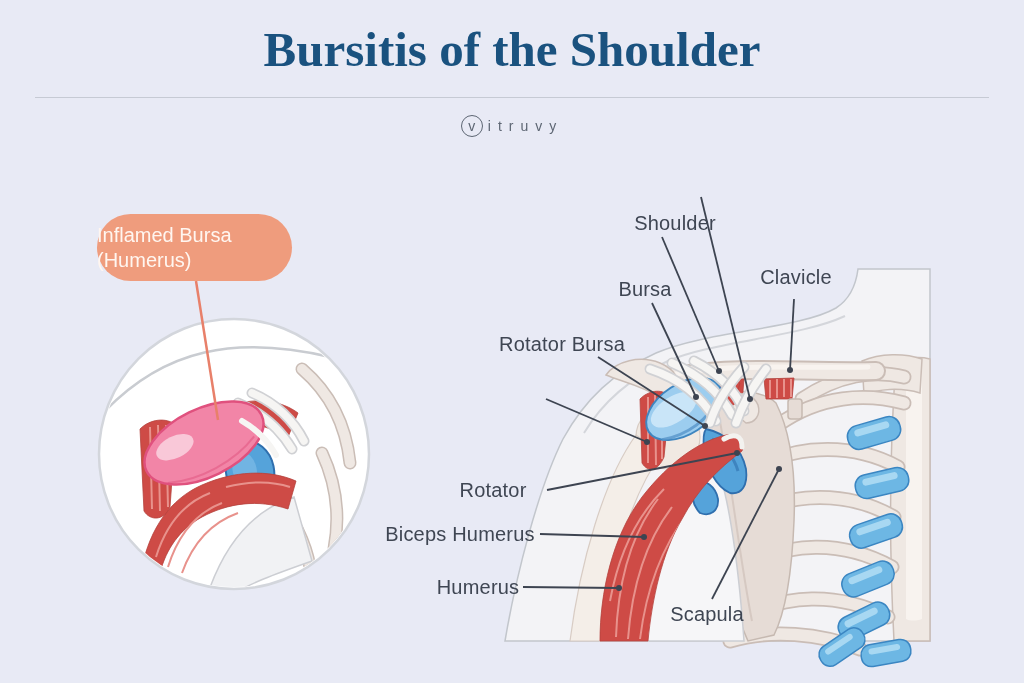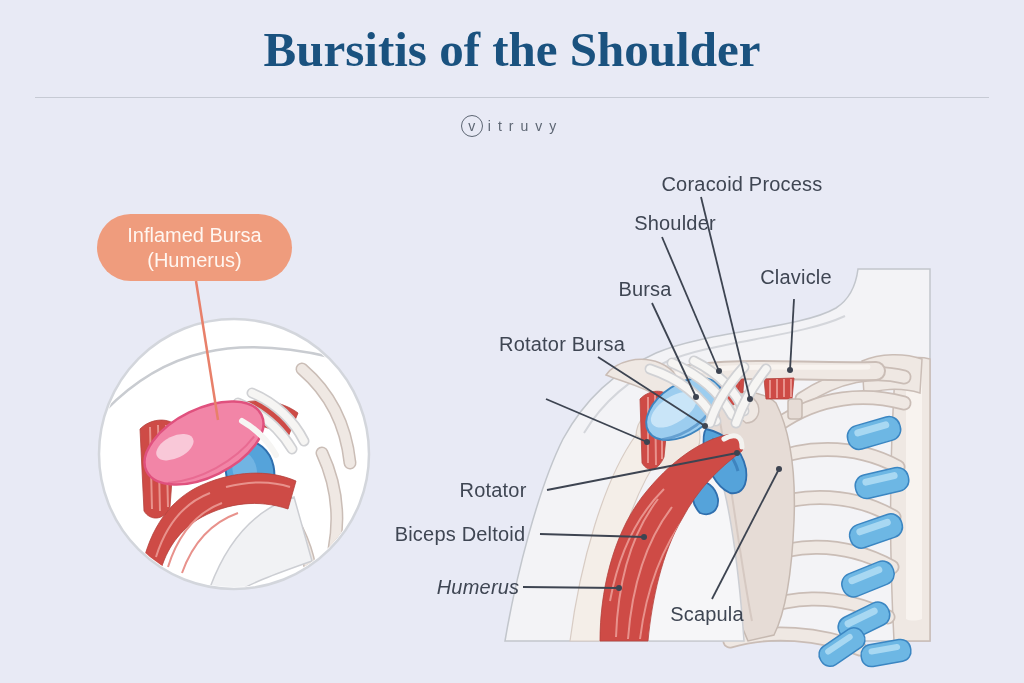--- a/index.html
+++ b/index.html
@@ -23,33 +23,33 @@
            background:var(--divider-gray);}
   .brand{position:absolute; top:114px; left:0; width:100%; display:flex;
          justify-content:center; align-items:center; gap:5px; color:var(--logo-gray);}
   .brand-circle{display:inline-flex; width:22px; height:22px; border:1.5px solid var(--logo-gray);
          border-radius:50%; align-items:center; justify-content:center;
          font-size:14px; line-height:1;}
   .brand-word{font-size:14px; letter-spacing:7px; line-height:1;}
   .art{position:absolute; top:0; left:0; width:1024px; height:683px;}
   .callout{position:absolute; left:97px; top:213px; width:195px; height:67px;
            background:var(--callout-salmon); border-radius:34px; display:flex;
-           flex-direction:column; align-items:center; justify-content:center;
+           flex-direction:column; align-items:flex-start; justify-content:center;
            color:var(--callout-text); font-size:20px; line-height:25px; text-align:center;}
   .lbl{position:absolute; transform:translate(-50%,-50%); white-space:nowrap;
        font-size:20px; letter-spacing:.2px; color:var(--label-slate);}
   #lbl-coracoid{left:742px; top:183px;}
   #lbl-acromion{left:675px; top:222px;}
   #lbl-bursa{left:645px; top:288px;}
   #lbl-clavicle{left:796px; top:276px;}
   #lbl-rotator{left:562px; top:343px;}
   #lbl-deltoid{left:474px; top:388px;}
   #lbl-labrum{left:493px; top:489px;}
   #lbl-biceps{left:460px; top:533px;}
-  #lbl-humerus{left:478px; top:586px;font-style:italic;}
+  #lbl-humerus{left:478px; top:586px;}
   #lbl-scapula{left:707px; top:613px;}
   
   .sil{fill:var(--silhouette-white); stroke:var(--silhouette-outline); stroke-width:1.5;}
   .contour{fill:none; stroke:#d4d6db; stroke-width:2;}
   .bone{fill:var(--bone-beige); stroke:var(--bone-outline); stroke-width:1.5;}
   .bone2{fill:#e6dcd6; stroke:#c6b9b1; stroke-width:1.5;}
   .bone-hi{fill:#f8f3ef; stroke:none;}
   .rib-o{fill:none; stroke:var(--bone-outline); stroke-width:15; stroke-linecap:round;}
   .rib-i{fill:none; stroke:var(--bone-beige); stroke-width:11.5; stroke-linecap:round;}
   .ribn-o{fill:none; stroke:var(--bone-outline); stroke-width:13; stroke-linecap:round;}
@@ -283,23 +283,22 @@
   <div class="brand">
     <span class="brand-circle">v</span>
     <span class="brand-word">itruvy</span>
   </div>
 
   <div class="callout">
     <span>Inflamed Bursa</span>
     <span>(Humerus)</span>
   </div>
 
-  <div class="lbl" id="lbl-coracoid">Coracoid Process</div>
   <div class="lbl" id="lbl-acromion">Shoulder</div>
   <div class="lbl" id="lbl-bursa">Bursa</div>
   <div class="lbl" id="lbl-clavicle">Clavicle</div>
   <div class="lbl" id="lbl-rotator">Rotator Bursa</div>
   <div class="lbl" id="lbl-labrum">Rotator</div>
-  <div class="lbl" id="lbl-biceps">Biceps Deltoid</div>
+  <div class="lbl" id="lbl-biceps">Biceps Humerus</div>
   <div class="lbl" id="lbl-humerus">Humerus</div>
   <div class="lbl" id="lbl-scapula">Scapula</div>
 
 </div>
 
 </body></html>

